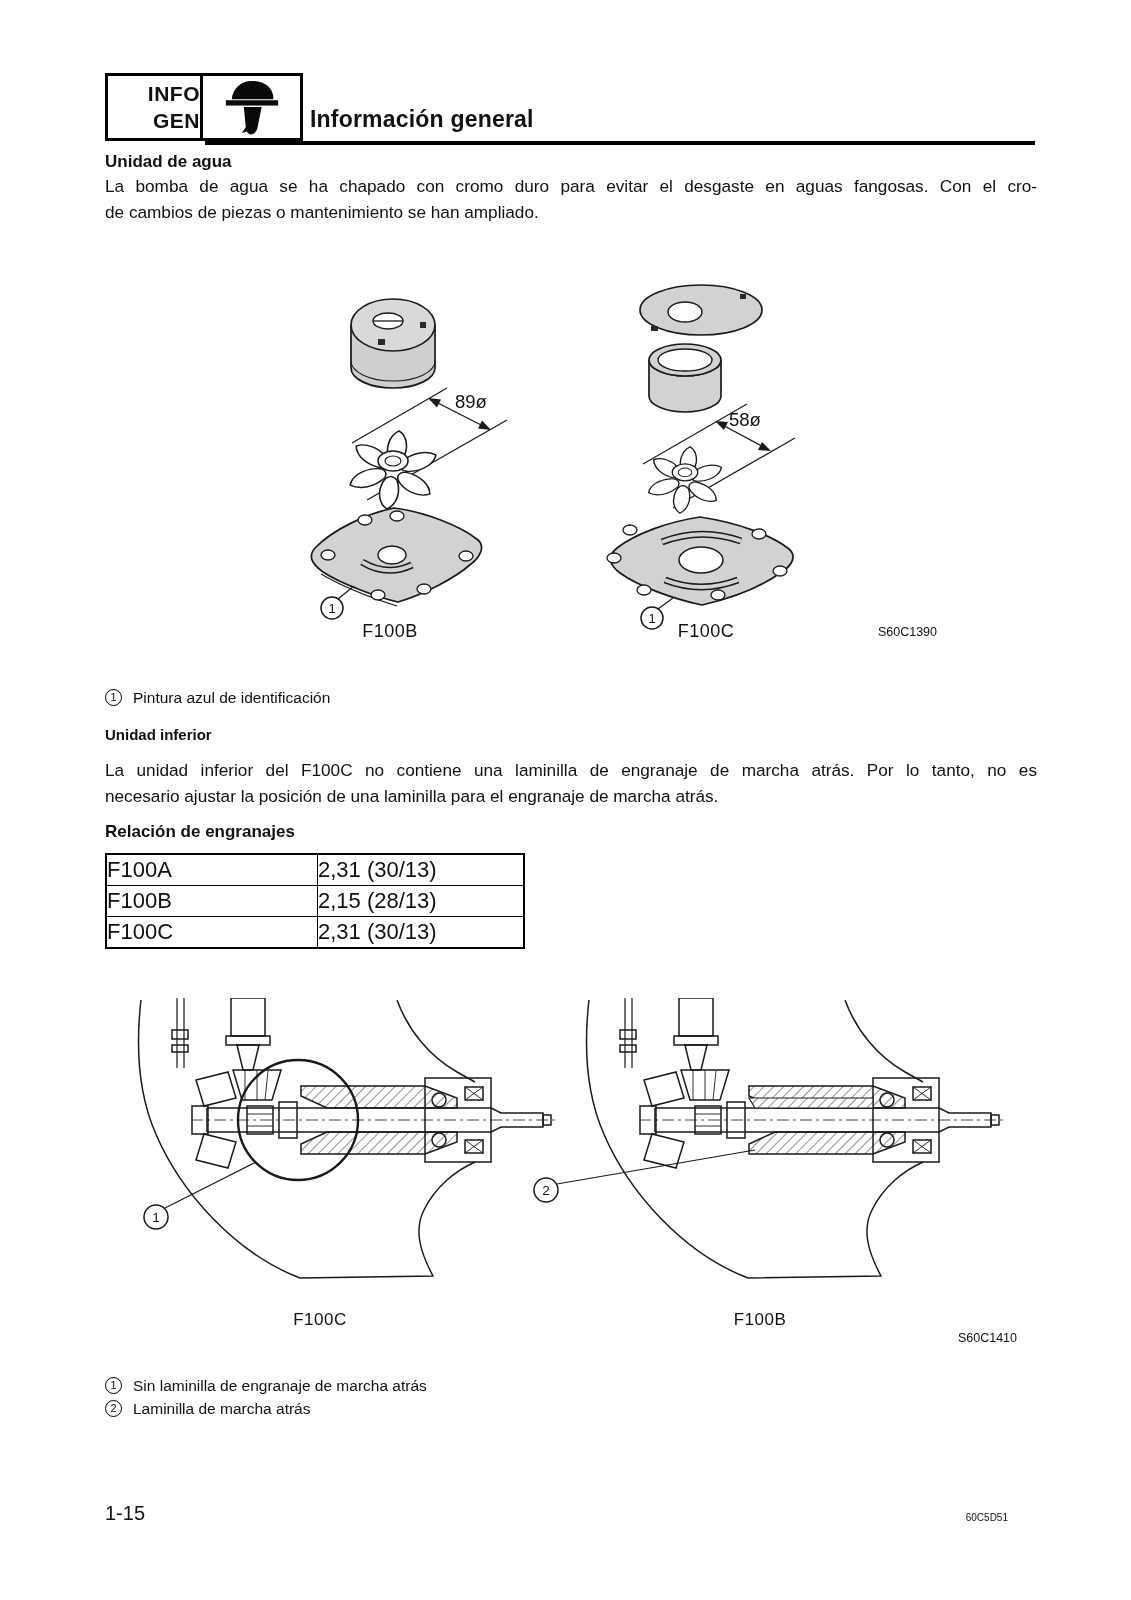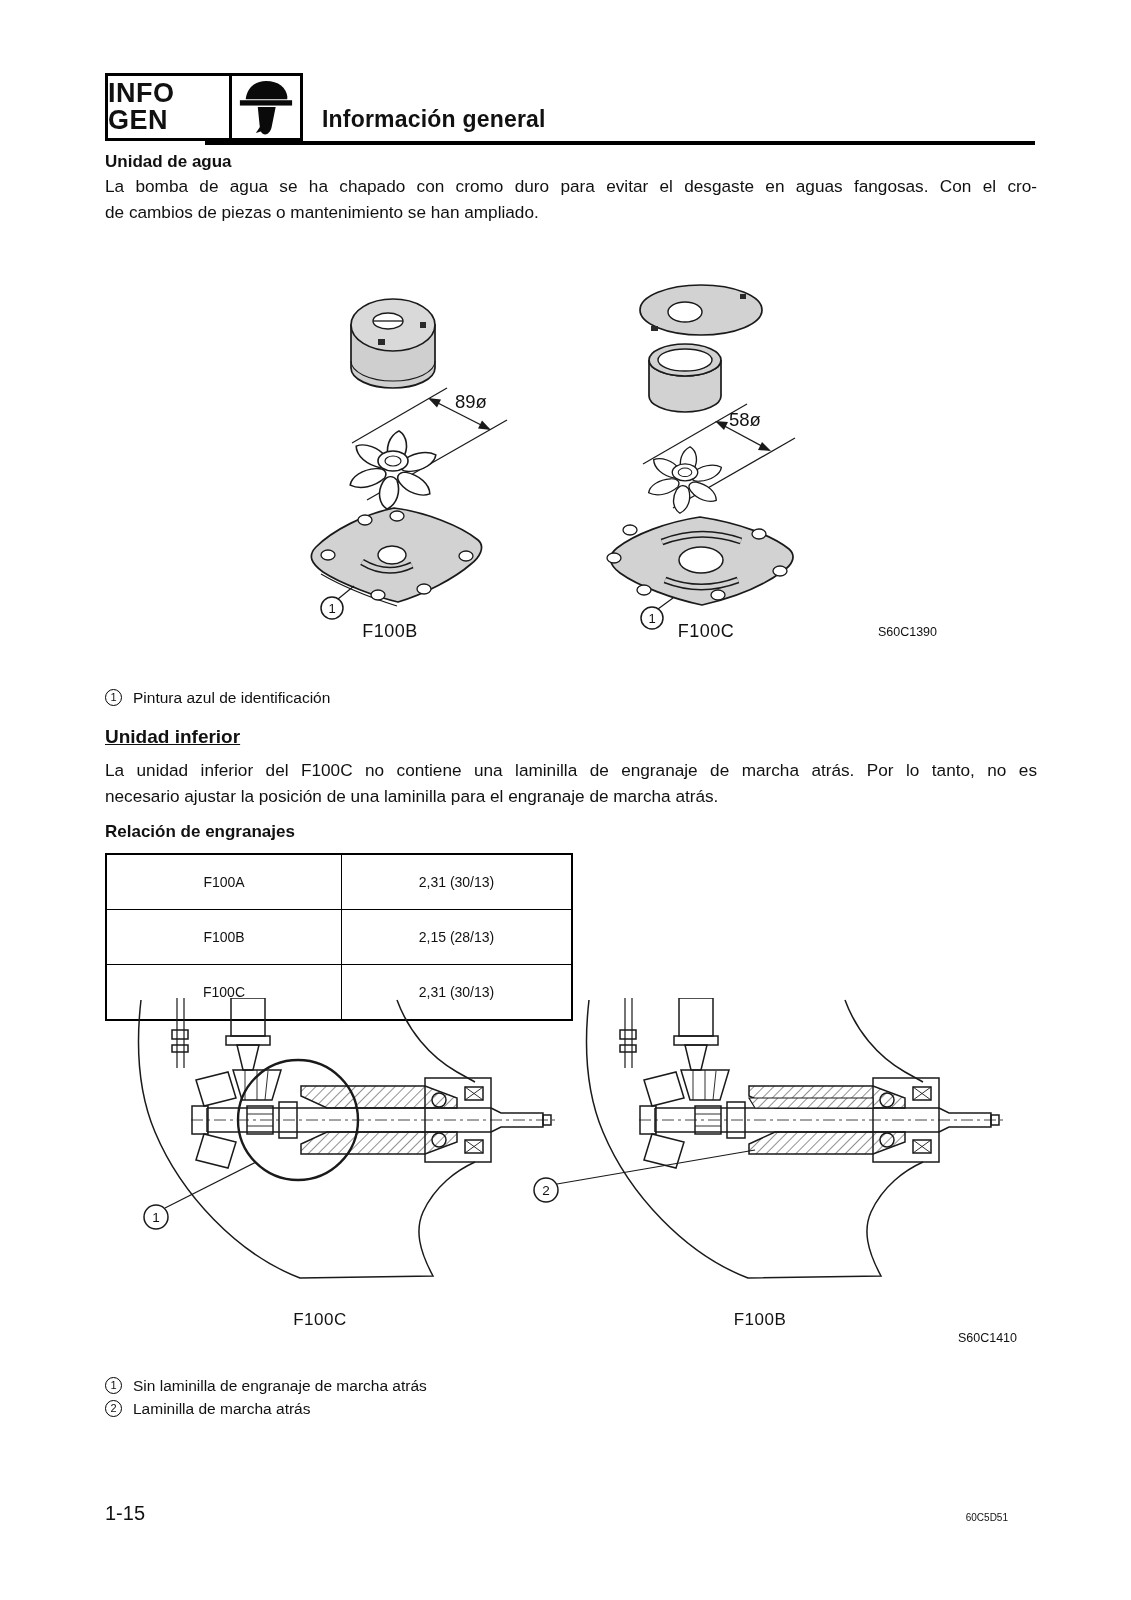--- a/index.html
+++ b/index.html
@@ -5,40 +5,40 @@
   html,body{margin:0;padding:0;}
   body{
     width:1131px;height:1600px;background:#ffffff;position:relative;
     font-family:"Liberation Sans", sans-serif;color:#111;
     -webkit-font-smoothing:antialiased;
   }
   .abs{position:absolute;}
   
   .hbox{left:105px;top:73px;width:198px;height:68px;border:3px solid #000;
         box-sizing:border-box;display:flex;background:#fff;}
-  .hcell-txt{width:124px;border-right:3px solid #000;box-sizing:border-box;
-        display:flex;flex-direction:column;align-items:flex-start;justify-content:center;
-        font-weight:bold;font-size:27px;line-height:27px;letter-spacing:0.5px;}
+  .hcell-txt{width:95px;border-right:3px solid #000;box-sizing:border-box;
+        display:flex;flex-direction:column;align-items:flex-end;justify-content:center;
+        font-weight:bold;font-size:21px;line-height:27px;letter-spacing:0.5px;}
   .hcell-icon{flex:1;display:flex;align-items:center;justify-content:center;}
-  .htitle{left:322px;top:106px;font-size:23px;font-weight:bold;letter-spacing:0.2px;}
+  .htitle{left:310px;top:106px;font-size:23px;font-weight:bold;letter-spacing:0.2px;}
   .hrule{left:205px;top:141px;width:830px;height:4px;background:#000;}
   
   .h17{font-size:17px;font-weight:bold;}
-  .h19{font-size:19px;font-weight:bold;text-decoration:underline;}
+  .h19{font-size:15px;font-weight:bold;}
   .para{width:932px;font-size:17.2px;line-height:25.5px;}
   .jl{text-align:justify;text-align-last:justify;}
   
   .legend-row{display:flex;align-items:center;gap:11px;font-size:15.5px;height:23px;}
   .cn{width:17px;height:17px;border:1.3px solid #000;border-radius:50%;flex:none;
       display:inline-flex;align-items:center;justify-content:center;
       font-size:11px;line-height:1;box-sizing:border-box;}
   
   table.gtable{border-collapse:collapse;border:2.5px solid #000;}
-  table.gtable td{border:1.5px solid #000;text-align:center;vertical-align:middle;
-      font-size:14px;padding:12px;height:30px;}
+  table.gtable td{border:1.5px solid #000;vertical-align:middle;
+      font-size:22px;padding:0;height:30px;}
   td.c-model{width:210px;} td.c-ratio{width:205px;}
   
   svg text{font-family:"Liberation Sans", sans-serif;fill:#111;}
   
   .pgnum{left:105px;top:1502px;font-size:20px;text-align:right;}
   .doccode{right:123px;top:1512px;font-size:10px;}
 </style>
 </head>
 <body>
 

